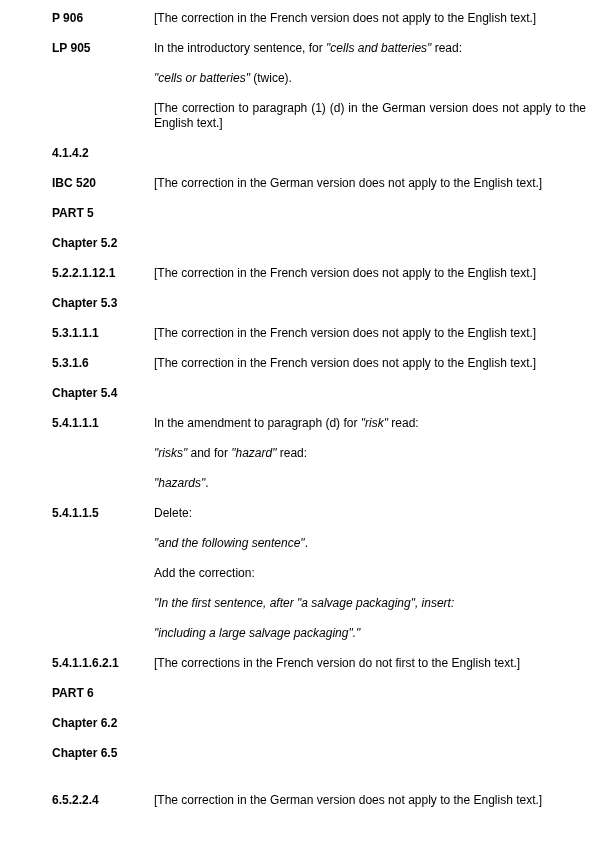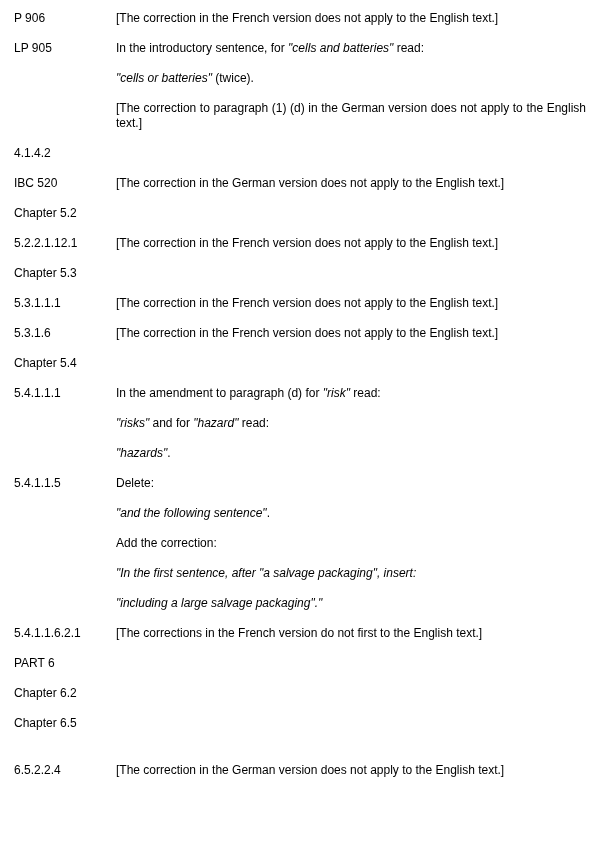--- a/index.html
+++ b/index.html
@@ -23,23 +23,24 @@
   }
   .entry {
     display: flex;
     align-items: flex-start;
   }
   .entry.spaced {
     margin-top: 17px;
   }
   .label {
     flex: 0 0 86px;
-    font-weight: normal;
+    font-weight: bold;
     white-space: nowrap;
     margin-bottom: 15px;
+    margin-left: 38px;
   }
   .body {
     flex: 1 1 auto;
     min-width: 0;
   }
   .para {
     margin: 0 0 15px 0;
     text-align: justify;
     padding-left: 16px;
   }
@@ -67,20 +68,24 @@
     </div>
     <div class="entry">
       <div class="label">4.1.4.2</div>
       <div class="body"></div>
     </div>
     <div class="entry">
       <div class="label">IBC 520</div>
       <div class="body">
         <p class="para"><span>[The correction in the German version does not apply to the English text.]</span></p>
       </div>
+    </div>
+    <div class="entry">
+      <div class="label">PART 5</div>
+      <div class="body"></div>
     </div>
     <div class="entry">
       <div class="label">Chapter 5.2</div>
       <div class="body"></div>
     </div>
     <div class="entry">
       <div class="label">5.2.2.1.12.1</div>
       <div class="body">
         <p class="para"><span>[The correction in the French version does not apply to the English text.]</span></p>
       </div>

